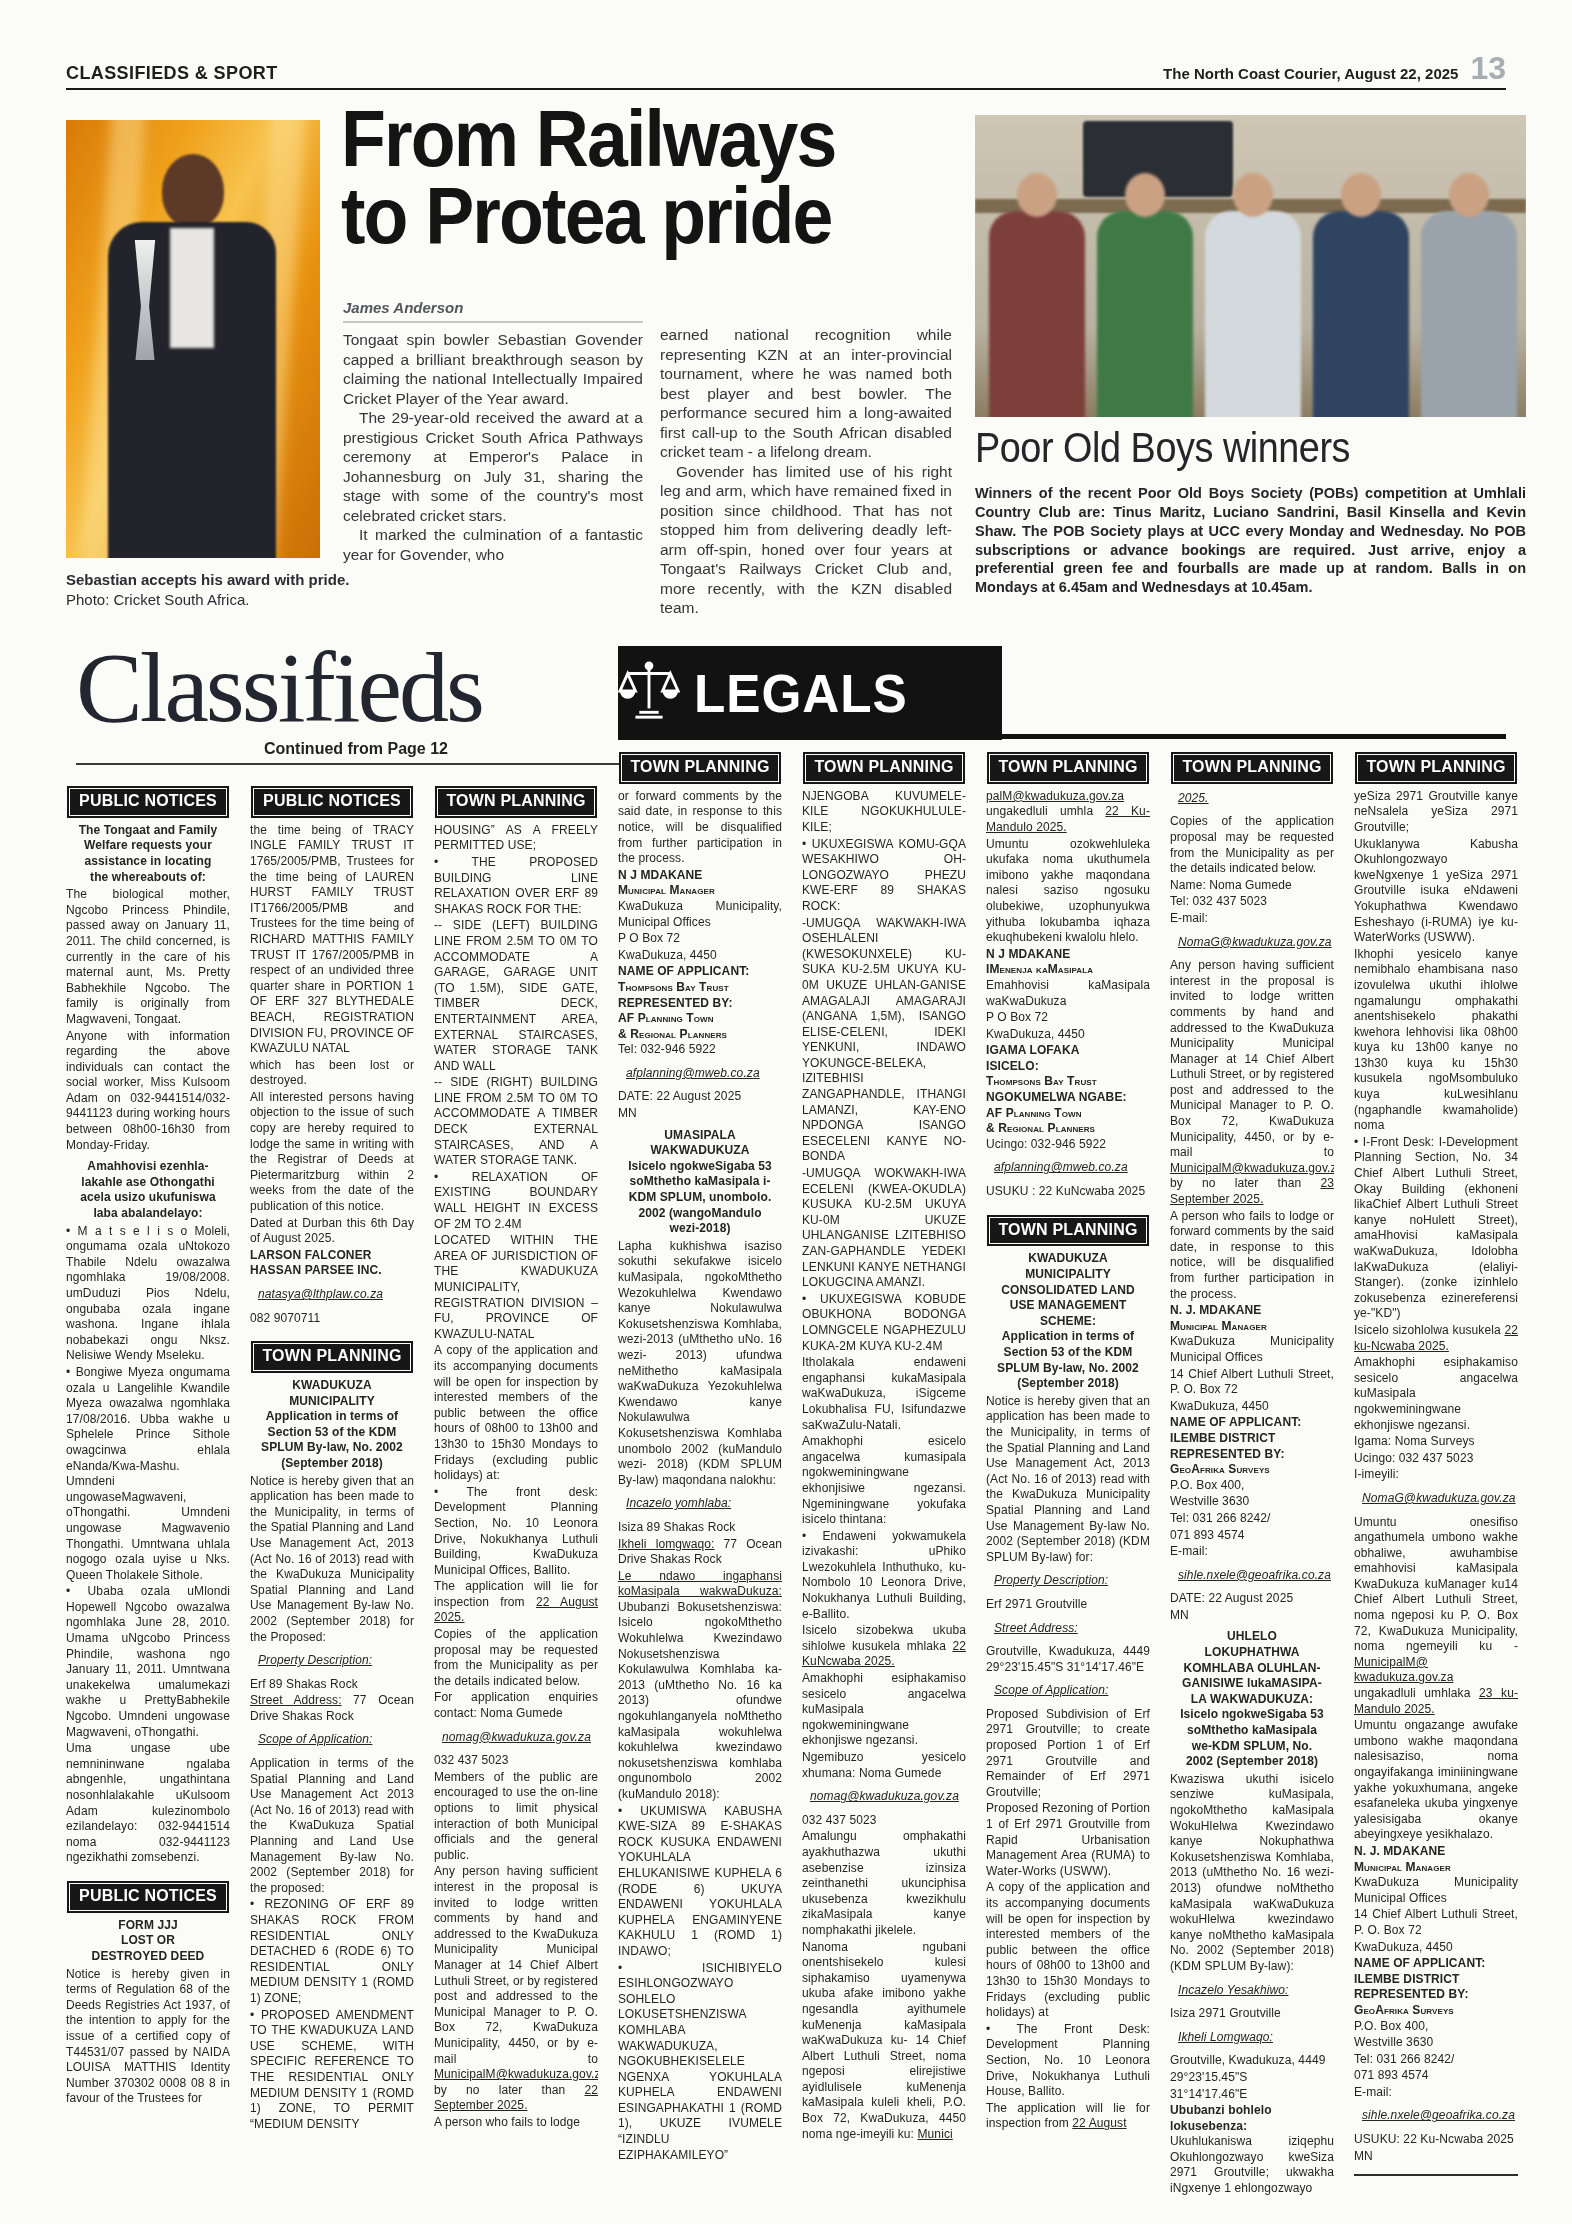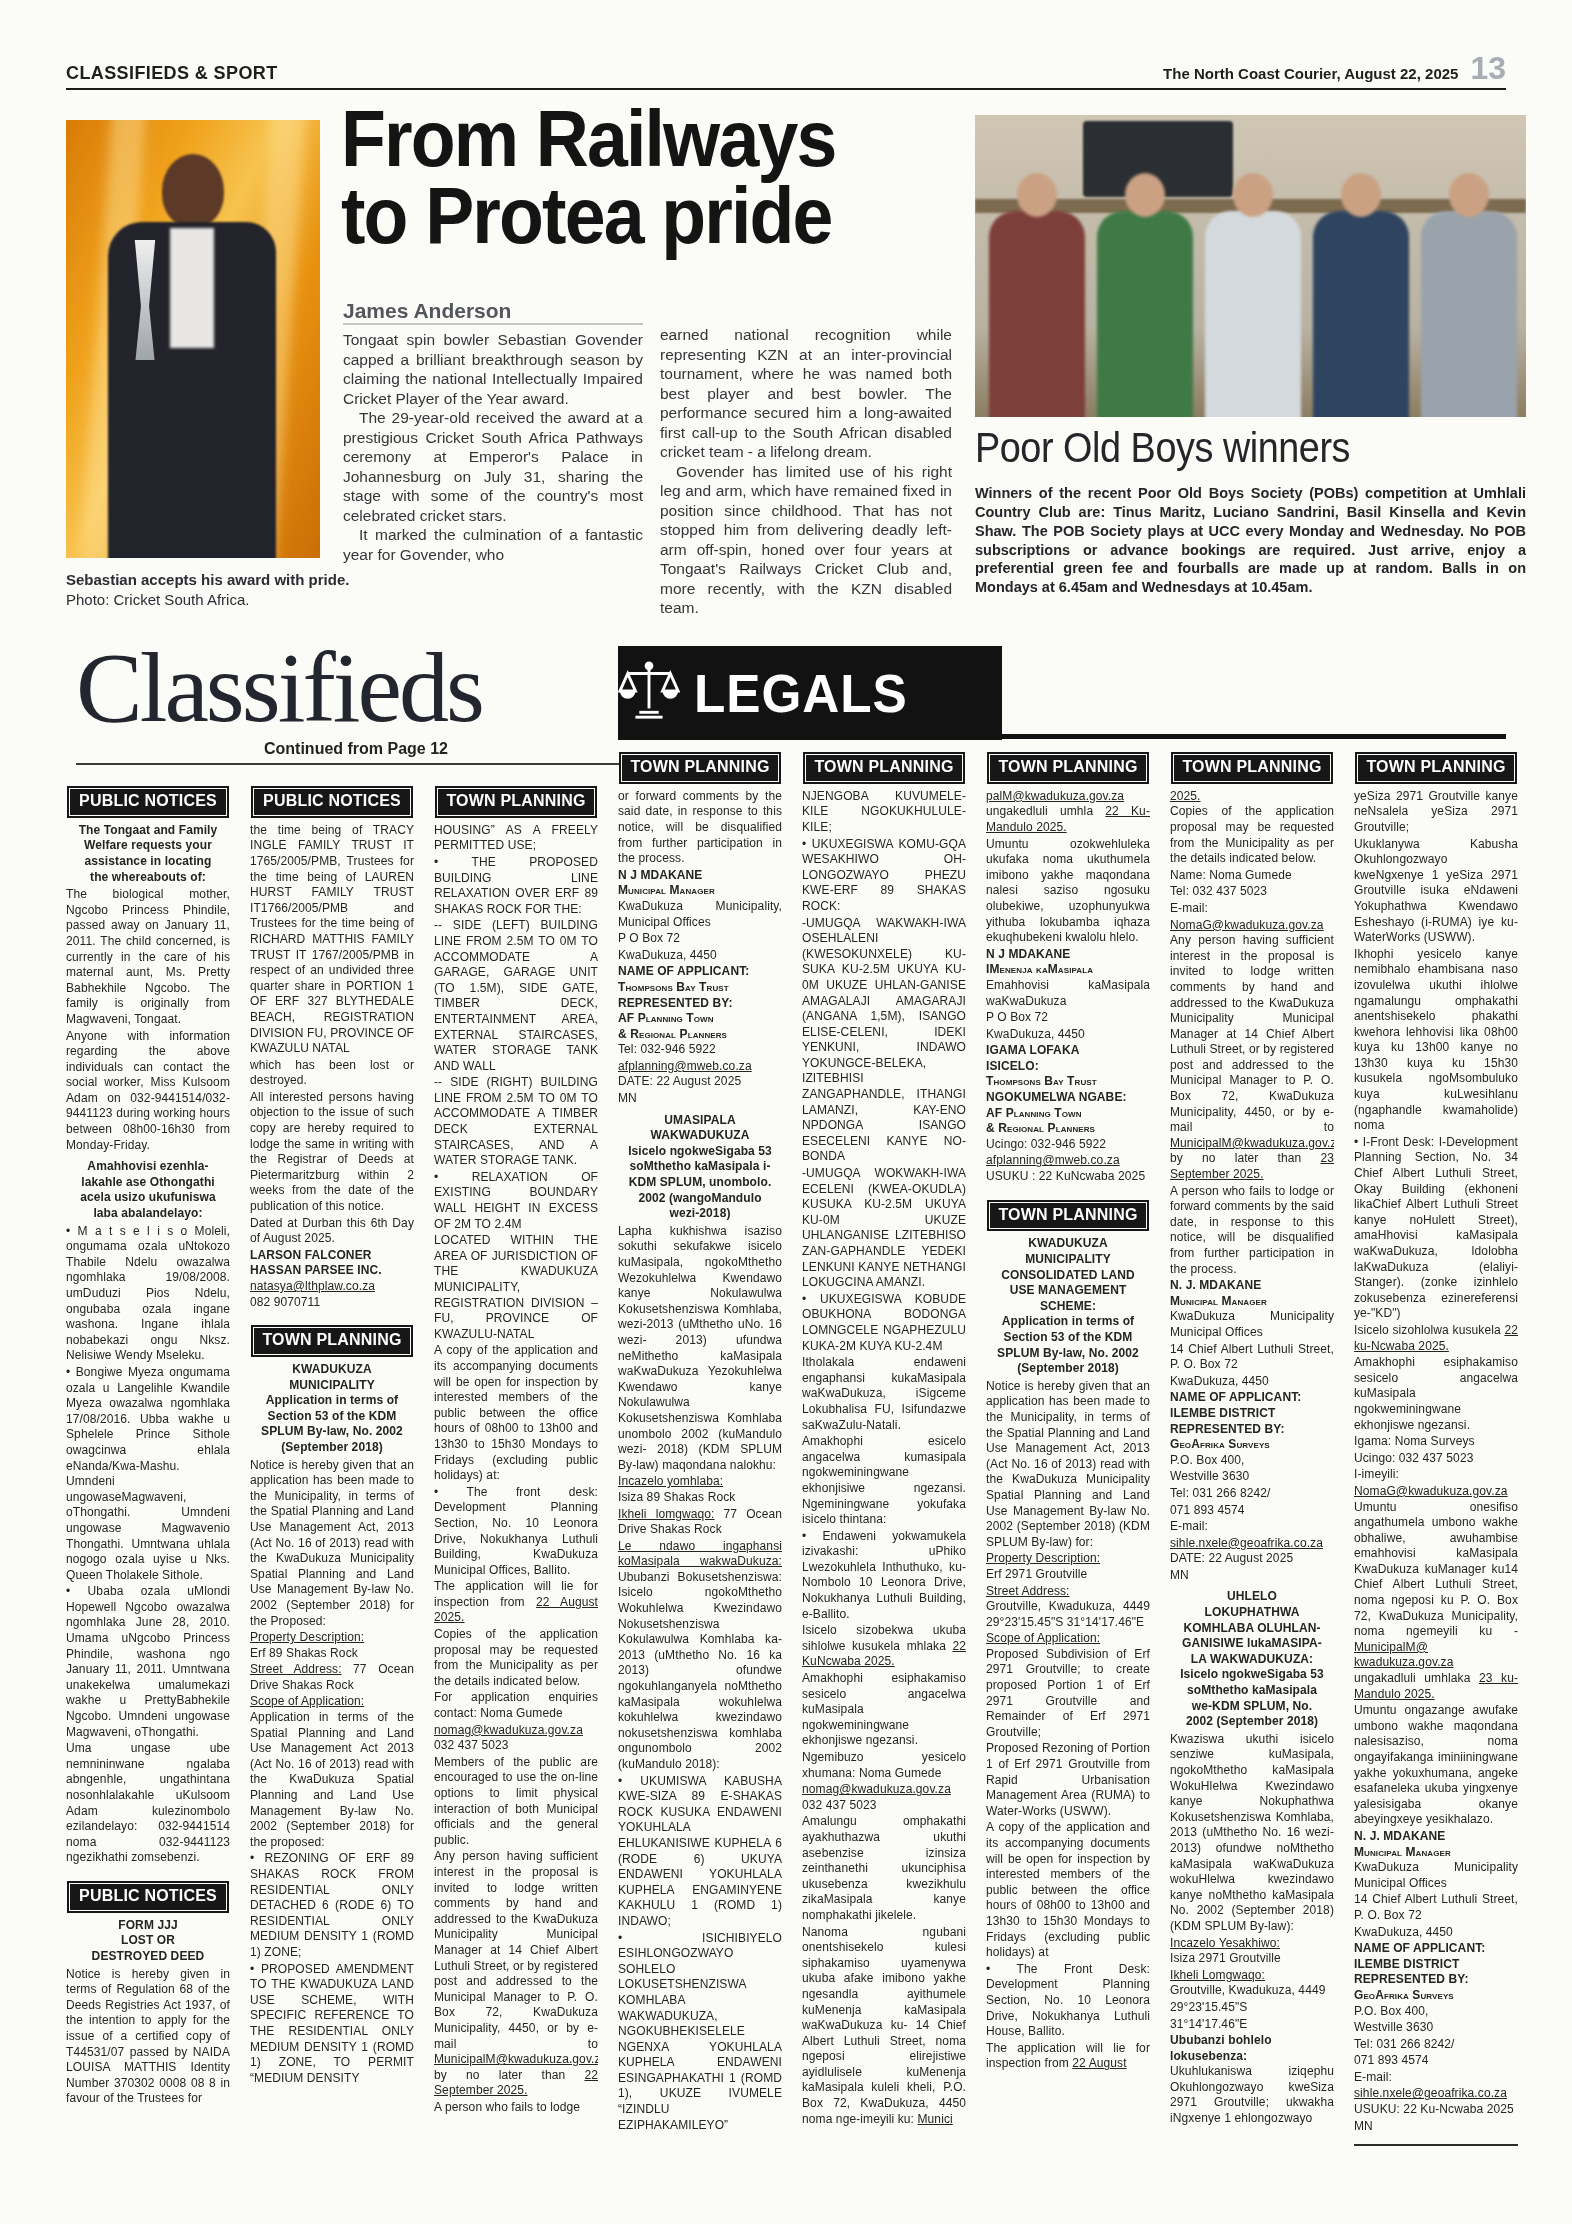--- a/index.html
+++ b/index.html
@@ -17,22 +17,22 @@
      background:linear-gradient(115deg,#d97b07 0%,#f0a21c 28%,#f7c34e 46%,#e89210 68%,#c96e06 100%);}
   .award-photo .streak{position:absolute;top:-20px;width:34px;height:480px;background:rgba(255,230,160,.45);filter:blur(6px);transform:rotate(4deg);}
   .award-photo .head{position:absolute;left:96px;top:34px;width:62px;height:74px;border-radius:50% 50% 46% 46%;background:#5d3a28;filter:blur(1px);}
   .award-photo .suit{position:absolute;left:42px;top:102px;width:168px;height:340px;border-radius:34px 30px 0 0;background:#23232b;filter:blur(1px);}
   .award-photo .shirt{position:absolute;left:104px;top:108px;width:44px;height:120px;background:#e8e6e2;filter:blur(1.5px);}
   .award-photo .trophy{position:absolute;left:62px;top:120px;width:34px;height:120px;background:linear-gradient(#efefef,#9fa4aa);clip-path:polygon(20% 0,80% 0,62% 55%,78% 100%,22% 100%,38% 55%);filter:blur(.5px);}
   .photo-cap{position:absolute;left:66px;top:570px;width:320px;font-size:15px;line-height:1.32;color:#2c2c34;}
   .photo-cap b{font-weight:700;}
   .headline{position:absolute;left:341px;top:100px;width:600px;font-weight:700;font-size:79px;line-height:.98;
             letter-spacing:-2px;color:#141414;transform:scaleX(.93);transform-origin:left top;}
-  .byline{position:absolute;left:343px;top:299px;width:300px;font-weight:700;font-size:21px;color:#53565c;
-          border-bottom:2px solid #c6c6c6;}
+  .byline{position:absolute;left:343px;top:299px;width:300px;font-weight:700;font-size:15px;color:#53565c;
+          border-bottom:2px solid #c6c6c6;padding-bottom:5px;font-style:italic;}
   .art-col{position:absolute;top:330px;width:300px;font-size:15.5px;line-height:1.26;text-align:justify;color:#36363a;}
   .art-col.c1{left:343px;} .art-col.c2{left:660px;top:325px;width:292px;}
   .art-col p{margin:0;} .art-col p.ind{text-indent:16px;}
   
   .pob-photo{position:absolute;left:975px;top:115px;width:551px;height:302px;overflow:hidden;background:linear-gradient(#cfc6b4,#b9b2a2 70%,#8c7d62);}
   .pob-photo .tv{position:absolute;left:108px;top:6px;width:150px;height:76px;background:#2b2f33;border-radius:4px;filter:blur(1px);}
   .pob-photo .beam{position:absolute;left:0;top:84px;width:551px;height:14px;background:#7d6b50;filter:blur(1px);}
   .pob-photo .man{position:absolute;top:96px;width:96px;height:210px;border-radius:26px 26px 0 0;filter:blur(1.5px);}
   .pob-photo .man i{position:absolute;left:28px;top:-38px;width:40px;height:44px;border-radius:50%;background:#caa183;}
   .pob-cap-wrap{position:absolute;left:975px;top:424px;width:551px;}
@@ -51,21 +51,21 @@
   .col{position:absolute;width:164px;font-size:12px;line-height:1.3;color:#242424;overflow:hidden;letter-spacing:.1px;}
   .col.left3{top:784px;height:1416px;}
   .col.legalsc{top:750px;height:1450px;}
   .b-hdr{background:#171717;color:#fff;text-align:center;font-weight:700;font-size:16px;padding:2px 2px 3px;
          border:2px solid #fff;outline:2px solid #171717;outline-offset:-1px;margin:3px 2px 6px;letter-spacing:.2px;}
   .b-hdr:not(:first-child){margin-top:16px;}
   .b-bc{text-align:center;font-weight:700;margin:6px 0 2px;}
   .b-p{text-align:justify;margin:0 0 1px;}
   .b-pb{font-weight:700;margin:0;}
   .b-psc{font-weight:700;font-variant:small-caps;margin:0;}
-  .b-u{text-decoration:underline;margin:0;}
+  .b-u{text-decoration:underline;margin:8px;font-style:italic;}
   .b-rule{border-top:2px solid #2d2d2d;margin:10px 0 0;height:0;}
   u{text-underline-offset:1px;}
 </style>
 </head>
 <body>
 
 <div class="page">
 
   <div class="pg-head">
     <span class="sec">CLASSIFIEDS &amp; SPORT</span>

